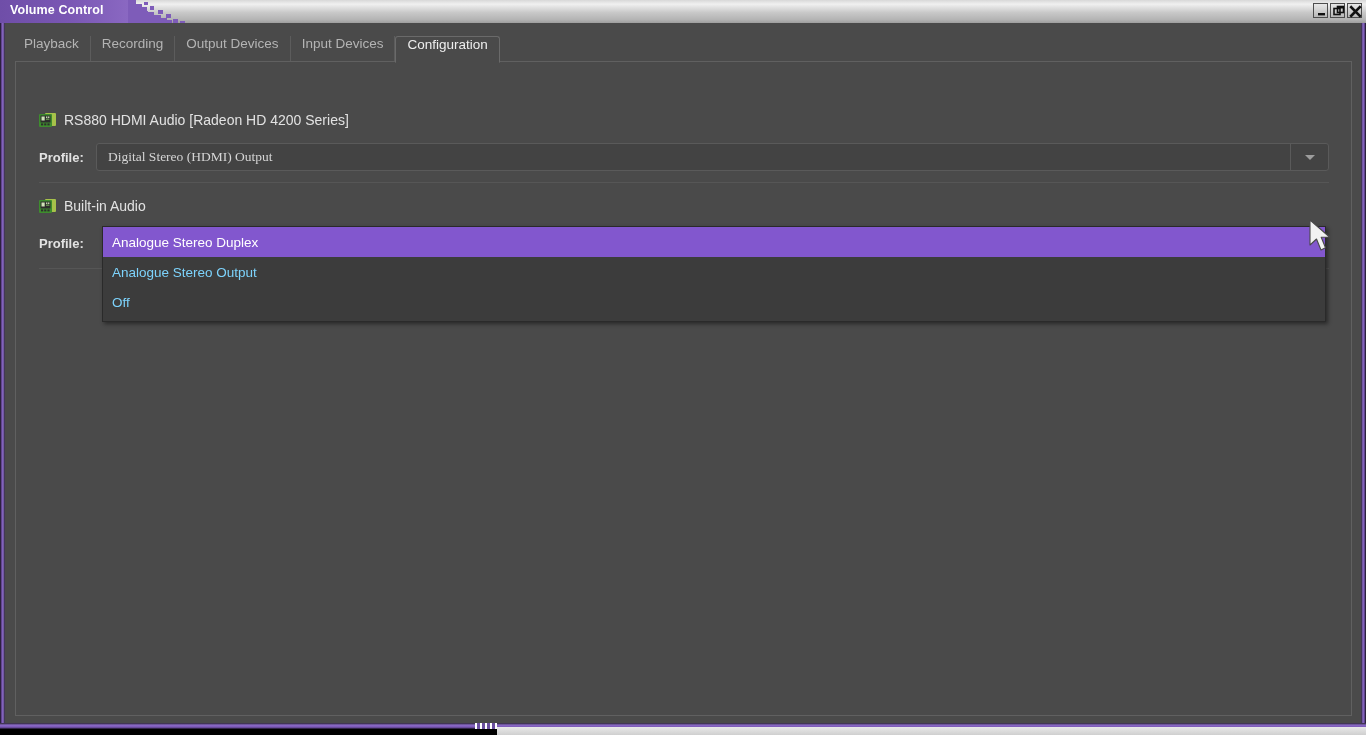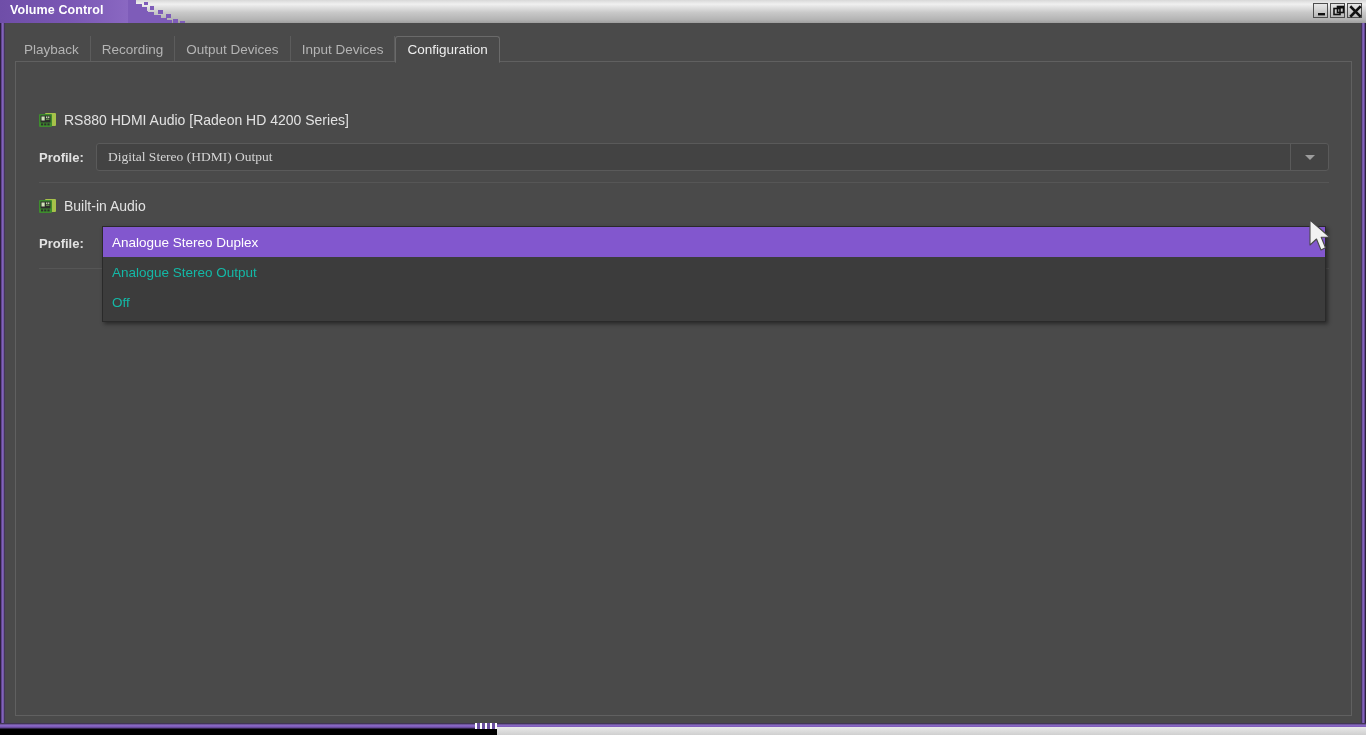--- a/index.html
+++ b/index.html
@@ -129,21 +129,21 @@
     left: 8px;
     top: 12px;
     height: 27px;
     display: flex;
     align-items: flex-end;
   }
   .tab {
     height: 26px;
     padding: 0 11px;
     display: flex;
-    align-items: center;
+    align-items: flex-start;
     font-size: 13.5px;
     color: #b4b4b4;
     border-right: 1px solid #5c5c5c;
     cursor: pointer;
     background: transparent;
     position: relative;
   }
   .tab.selected {
     color: #eeeeee;
     background: #4a4a4a;
@@ -267,21 +267,21 @@
     box-shadow: 2px 2px 4px rgba(0,0,0,0.45);
     z-index: 40;
     padding-bottom: 4px;
   }
   .popup-item {
     height: 30px;
     display: flex;
     align-items: center;
     padding-left: 9px;
     font-size: 13.5px;
-    color: #14b8a6;
+    color: #7dd3fc;
     cursor: pointer;
   }
   .popup-item.highlighted {
     background: #8257ce;
     color: #ffffff;
   }
 
   
   #cursor {
     position: absolute;

